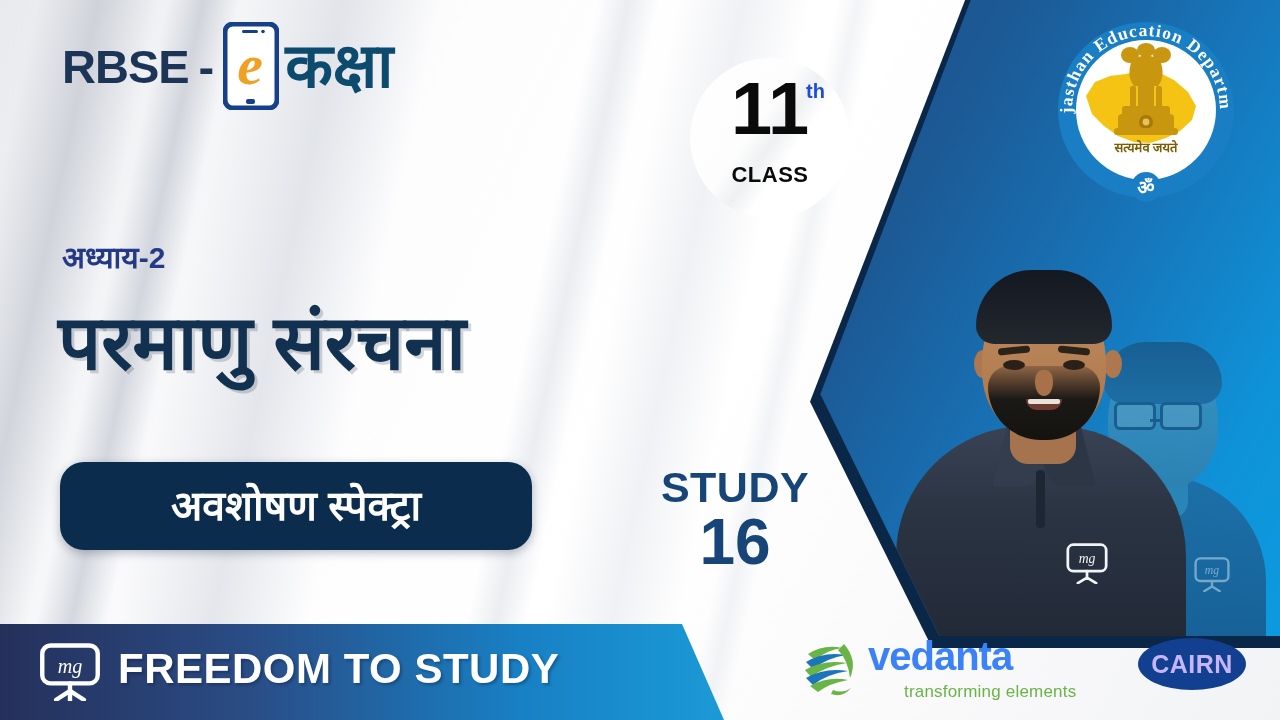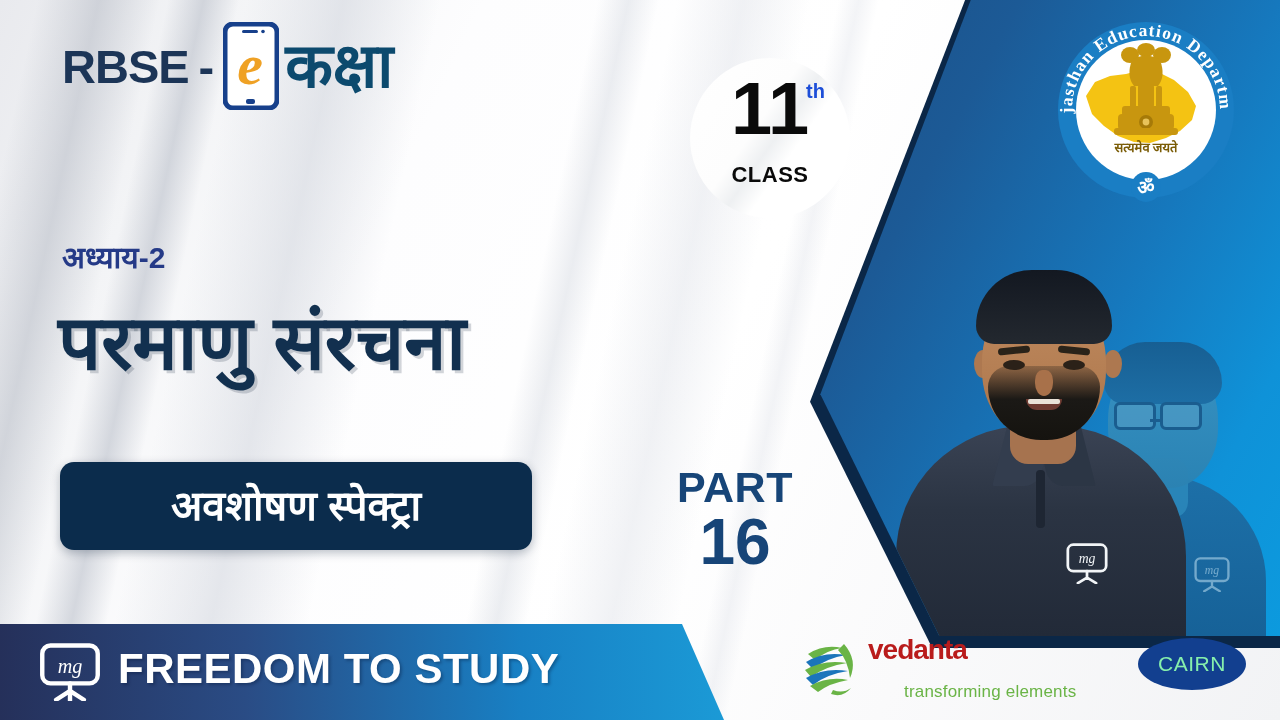--- a/index.html
+++ b/index.html
@@ -96,21 +96,21 @@
   .rbse-text{font-size:47px;font-weight:700;color:#1c3557;letter-spacing:-1px;line-height:1;}
   .phone-icon{width:56px;height:88px;}
   .kaksha{font-size:62px;font-weight:700;color:#0c4a6e;line-height:1;margin-left:-4px;}
   .subject{position:absolute;left:148px;top:131px;font-size:45px;font-weight:700;color:#15233b;line-height:1;}
 
   .chapter-no{position:absolute;left:62px;top:243px;font-size:30px;font-weight:700;color:#253a87;line-height:1;}
   .chapter-title{position:absolute;left:58px;top:285px;font-size:76px;font-weight:700;color:#12304f;line-height:1;
     text-shadow:3px 3px 0 rgba(12,30,50,.18);margin-top:20px;}
 
   .topic-box{position:absolute;left:60px;top:462px;width:472px;height:88px;
-    background:#0b2c4c;border-radius:14px;display:flex;align-items:center;justify-content:center;
+    background:#0b2c4c;border-radius:24px;display:flex;align-items:center;justify-content:center;
     box-shadow:0 3px 10px rgba(10,30,55,.28);}
   .topic-text{font-size:41px;font-weight:700;color:#ffffff;line-height:1;}
 
   .part-block{position:absolute;left:650px;top:466px;width:170px;text-align:center;color:#174578;line-height:1.02;}
   .part-label{font-size:43px;font-weight:700;letter-spacing:.5px;}
   .part-number{font-size:64px;font-weight:700;}
 
   
   .class-circle{position:absolute;left:690px;top:58px;width:160px;height:160px;border-radius:50%;
     background:linear-gradient(125deg,#ffffff 0%,#fdfdfd 42%,#eef0f2 52%,#ffffff 62%,#ffffff 100%);}
@@ -126,27 +126,27 @@
   
   .bottom-bar{position:absolute;left:0;bottom:0;width:724px;height:96px;
     background:linear-gradient(90deg,#25305a 0%,#2a4c85 34%,#1880c4 72%,#1b9ad6 100%);
     clip-path:polygon(0 0, 682px 0, 724px 100%, 0 100%);}
   .bb-logo{position:absolute;left:38px;bottom:19px;width:64px;height:58px;}
   .bb-text{position:absolute;left:118px;bottom:30px;font-size:42px;font-weight:700;color:#ffffff;
     letter-spacing:.5px;line-height:1;text-shadow:2px 2px 3px rgba(0,20,50,.32);}
 
   .vedanta{position:absolute;left:800px;bottom:12px;width:300px;height:76px;}
   .vedanta-mark{position:absolute;left:0;top:4px;width:62px;height:62px;}
-  .vedanta-word{position:absolute;left:68px;top:4px;font-size:28px;font-weight:700;color:#b91c1c;
+  .vedanta-word{position:absolute;left:68px;top:4px;font-size:40px;font-weight:700;color:#3b82f6;
     letter-spacing:-1px;line-height:1;}
   .vedanta-tag{position:absolute;left:104px;top:50px;font-size:17px;font-weight:400;color:#6ab446;letter-spacing:.2px;}
 
   .cairn{position:absolute;left:1138px;bottom:30px;width:108px;height:52px;
     border-radius:50%;background:#123f8f;display:flex;align-items:center;justify-content:center;}
-  .cairn-text{font-size:21px;font-weight:400;color:#86efac;letter-spacing:.5px;}
+  .cairn-text{font-size:25px;font-weight:700;color:#c4b5fd;letter-spacing:.5px;}
 </style>
 </head>
 <body>
 
 <div id="stage">
 
   <div class="bg-base"></div>
   <div class="streak s1"></div>
   <div class="streak s2"></div>
   <div class="streak s3"></div>
@@ -221,21 +221,21 @@
 
 
   <div class="chapter-no">अध्याय-2</div>
   <div class="chapter-title">परमाणु संरचना</div>
 
   <div class="topic-box">
     <span class="topic-text">अवशोषण स्पेक्ट्रा</span>
   </div>
 
   <div class="part-block">
-    <div class="part-label">PART</div>
+    <div class="part-label">STUDY</div>
     <div class="part-number">16</div>
   </div>
 
   <div class="class-circle"></div>
   <div class="class-num">11</div>
   <div class="class-th">th</div>
   <div class="class-word">CLASS</div>
 
   <div class="red-logo">
     <svg viewBox="0 0 200 200" width="200" height="200" aria-hidden="true">

